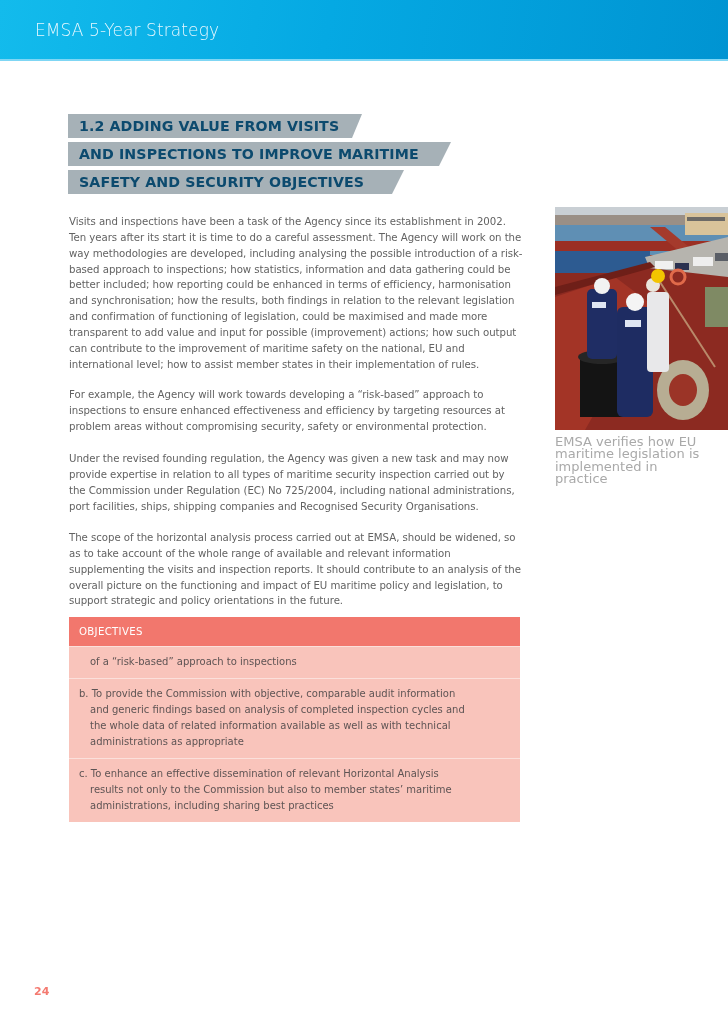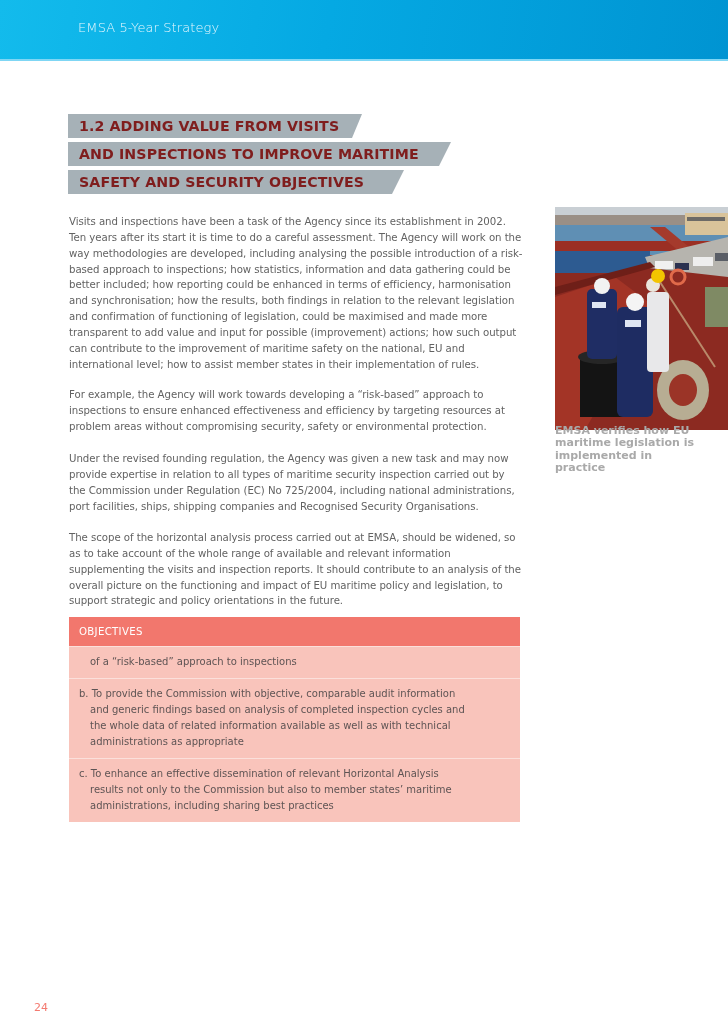--- a/index.html
+++ b/index.html
@@ -6,29 +6,29 @@
   html, body { width: 728px; height: 1024px; background: #ffffff; overflow: hidden; }
   body { position: relative; font-family: "DejaVu Sans", sans-serif; color: #5a5a5a; }
 
   .header-band {
     position: absolute; left: 0; top: 0; width: 728px; height: 61px;
     background: linear-gradient(100deg, #13bbec 0%, #05a9e3 45%, #0094d2 100%);
     border-bottom: 2px solid #7fd6f4;
   }
   .header-title {
     position: absolute; left: 35px; top: 20px;
-    font-family: "DejaVu Sans", sans-serif; font-size: 13px; font-weight: 300;
-    color: #e6f7fe; letter-spacing: 0.1px; margin-left: 43px;
+    font-family: "DejaVu Sans", sans-serif; font-size: 17px; font-weight: 300;
+    color: #e6f7fe; letter-spacing: 0.1px;
   }
 
   .banner { position: absolute; left: 68px; }
   .banner-line {
     position: absolute; left: 0; height: 24px;
     background: #a6b1b7;
-    color: #7f1d1d; font-weight: bold; font-size: 14.2px;
+    color: #0c4a6e; font-weight: bold; font-size: 14.2px;
     line-height: 24px; padding-left: 11px; white-space: nowrap;
     letter-spacing: 0.1px;
   }
   .bl1 { top: 114px; width: 294px; clip-path: polygon(0 0, 100% 0, calc(100% - 10px) 100%, 0 100%); }
   .bl2 { top: 142px; width: 383px; clip-path: polygon(0 0, 100% 0, calc(100% - 12px) 100%, 0 100%); }
   .bl3 { top: 170px; width: 336px; clip-path: polygon(0 0, 100% 0, calc(100% - 12px) 100%, 0 100%); }
 
   .body-text {
     position: absolute; left: 69px; width: 455px;
     font-size: 10.2px; line-height: 15.85px; color: #626262;
@@ -38,22 +38,22 @@
   .p1 { top: 206px; }
   .p2 { top: 379px; }
   .p3 { top: 443px; }
   .p4 { top: 522px; }
 
   .photo {
     position: absolute; left: 555px; top: 207px; width: 173px; height: 223px;
     overflow: hidden; background: #8a2a20;
   }
   .caption {
-    position: absolute; left: 555px; top: 425px; width: 150px;
-    font-size: 11px; line-height: 12.3px; color: #a9a9a9; font-weight: bold;
+    position: absolute; left: 555px; top: 436px; width: 150px;
+    font-size: 13px; line-height: 12.3px; color: #a9a9a9;
   }
 
   .objectives {
     position: absolute; left: 69px; top: 617px; width: 451px;
     background: #f9c4bb;
   }
   .obj-header {
     height: 29px; background: #f2776d; color: #ffffff;
     font-weight: normal; font-size: 10.2px; line-height: 29px; padding-left: 10px;
     letter-spacing: 0.3px;
@@ -61,21 +61,21 @@
   .obj-item {
     padding: 7px 10px 8px 10px; font-size: 10px; line-height: 16px; color: #5e5454;
     border-top: 1.5px solid #fbe0db;
   }
   .obj-item:first-of-type { border-top: none; }
   .obj-line { display: block; white-space: nowrap; }
   .obj-line.indent { padding-left: 11px; }
 
   .page-number {
     position: absolute; left: 34px; top: 985px;
-    font-size: 11px; font-weight: normal; color: #f47a70; margin-top: 16px;
+    font-size: 11px; font-weight: bold; color: #f47a70;
   }
 </style>
 </head>
 <body>
 
 <div class="header-band">
   <div class="header-title">EMSA 5-Year Strategy</div>
 </div>
 
 <div>

